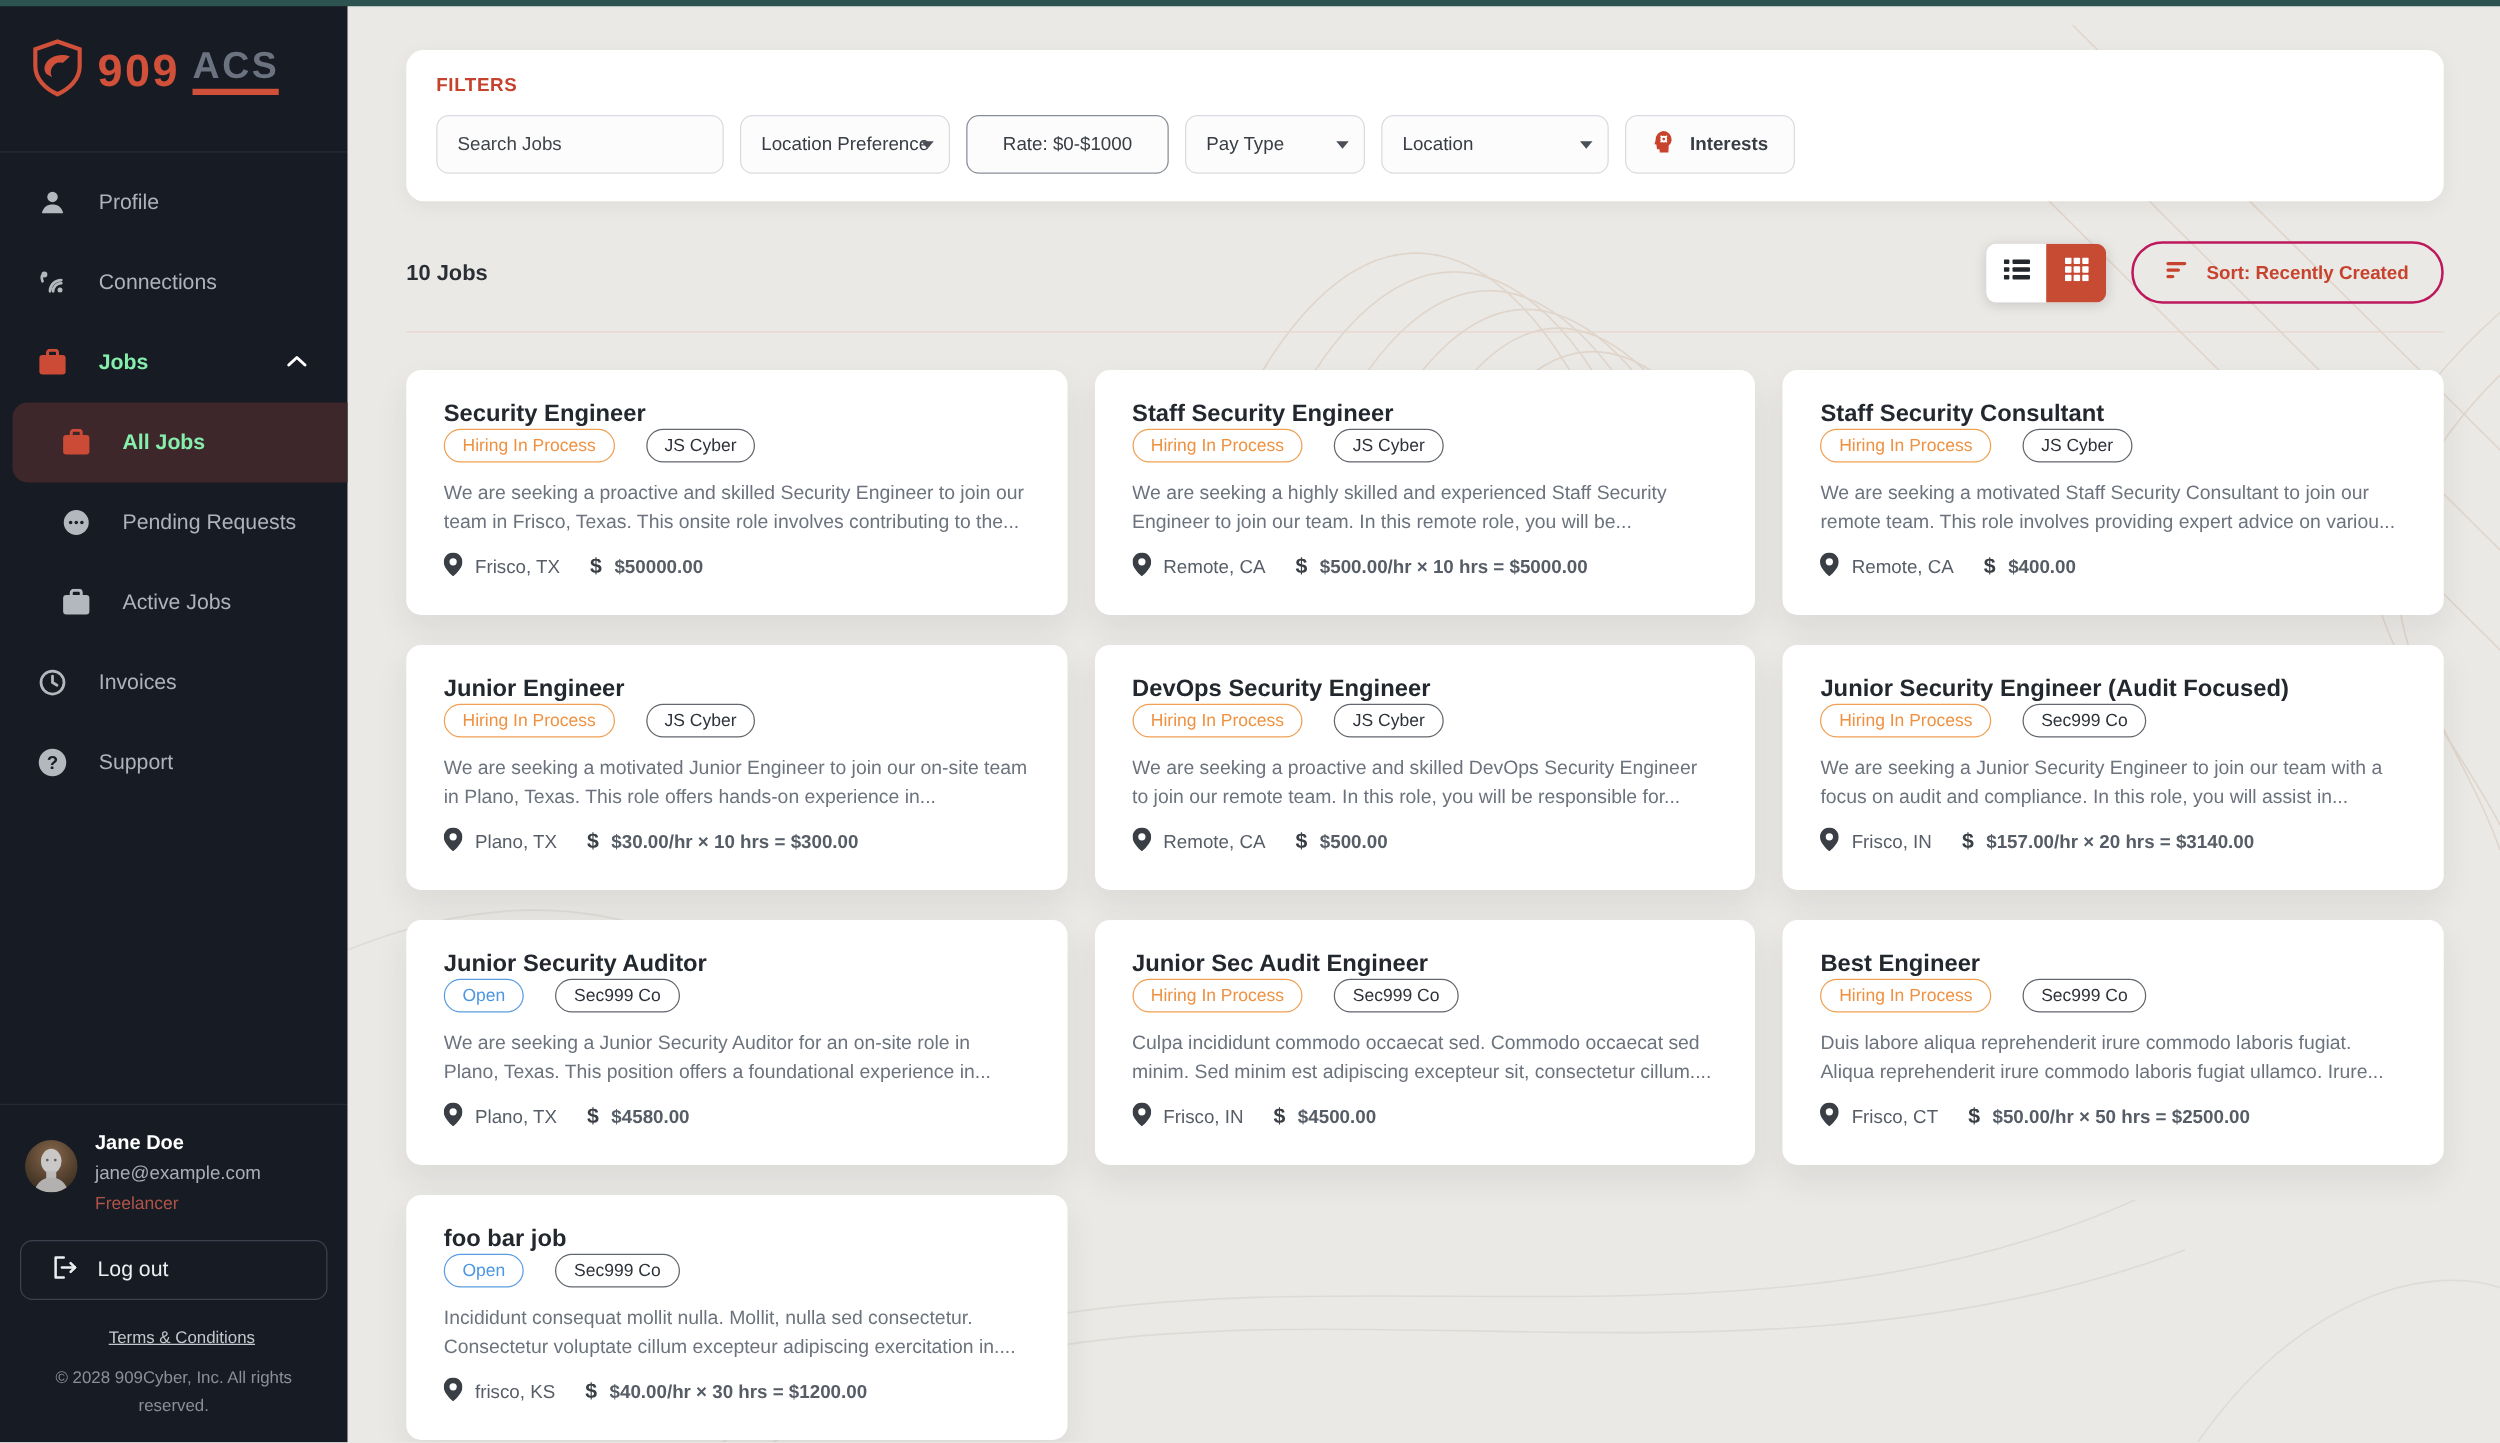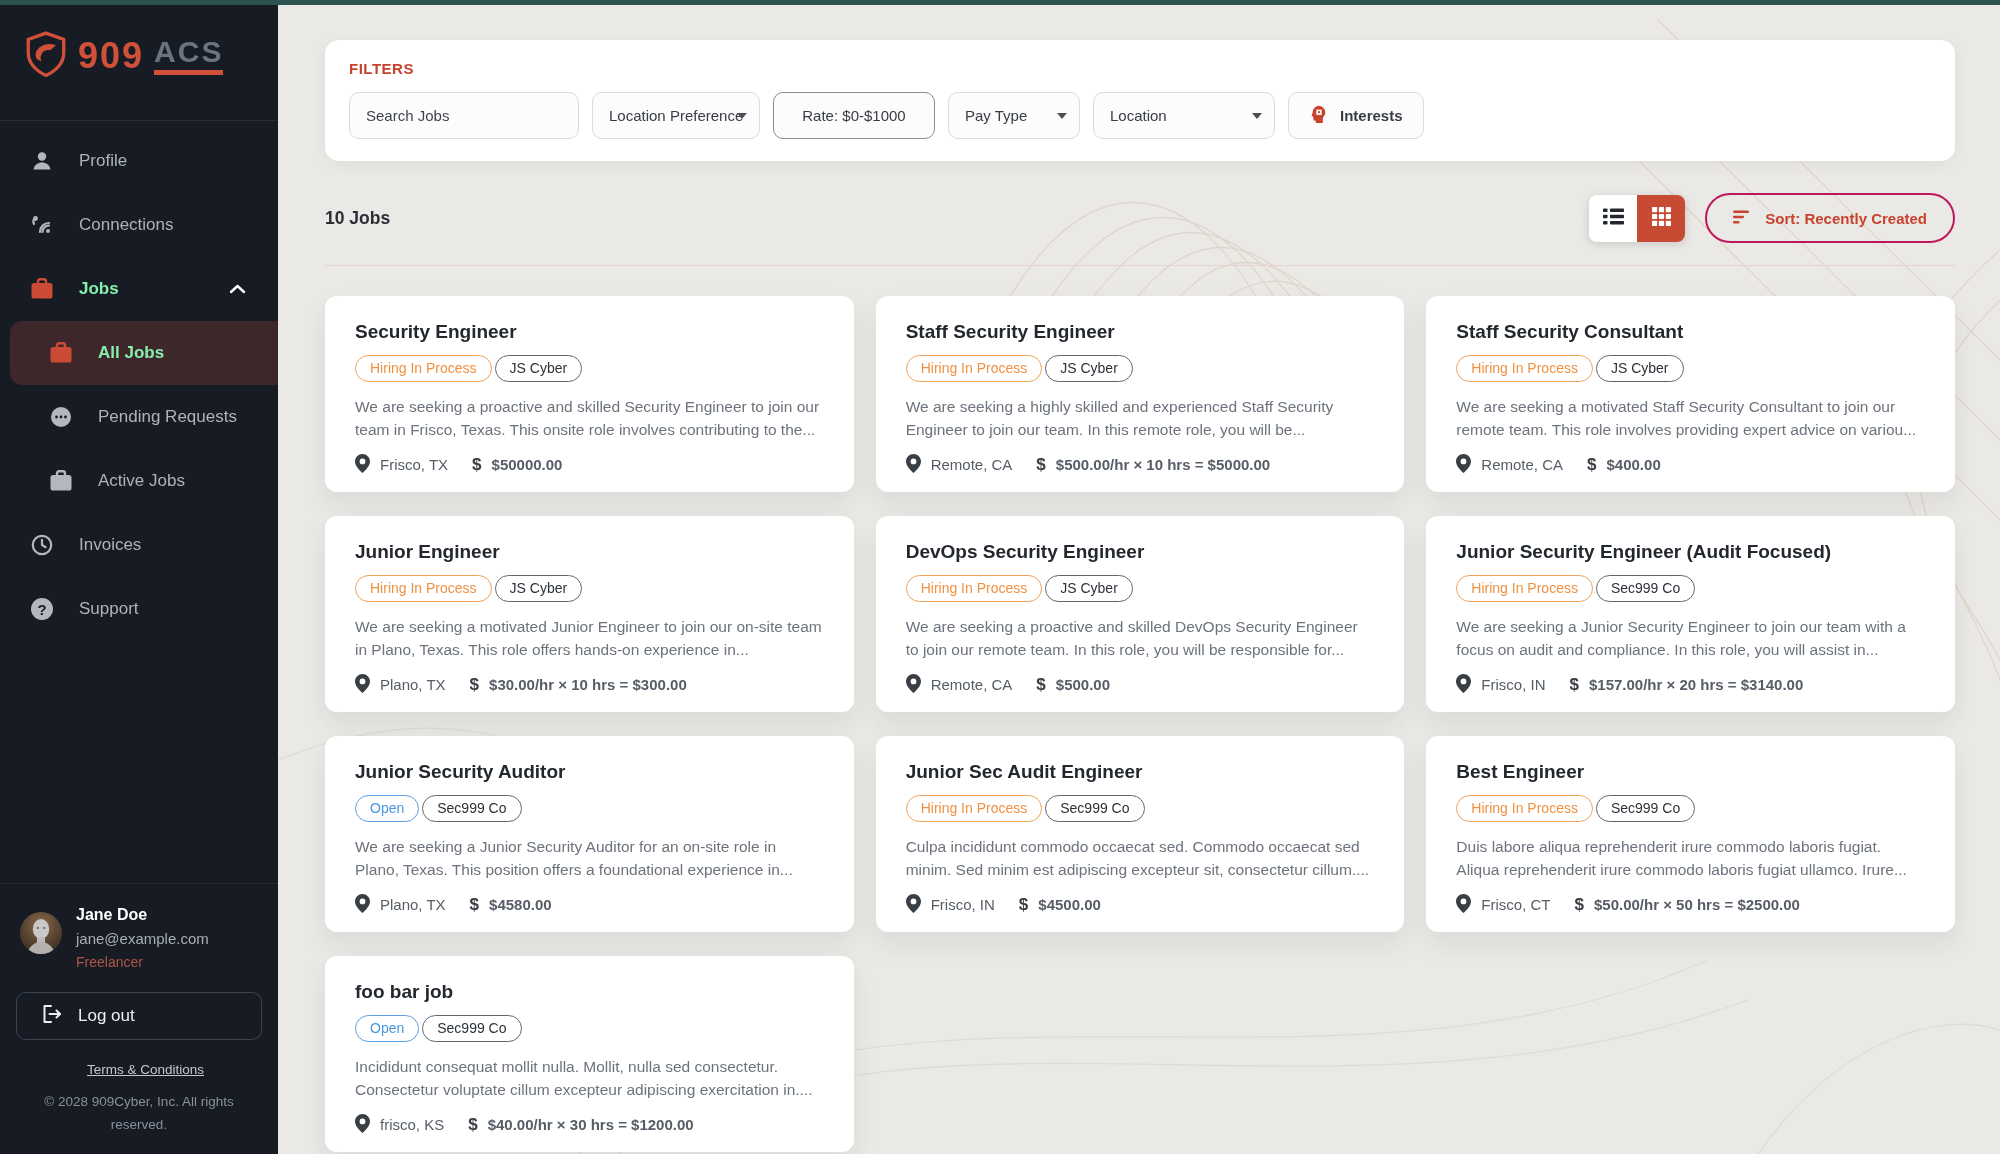--- a/index.html
+++ b/index.html
@@ -48,42 +48,42 @@
 
   .filters-card { margin:40px 45px 0 47px; background:#ffffff; border-radius:14px; padding:20px 24px 22px; box-shadow:0 4px 16px rgba(0,0,0,0.05); }
   .filters-title { font-size:15px; font-weight:800; color:#c5432e; letter-spacing:.5px; }
   .filters-row { display:flex; align-items:center; gap:13px; margin-top:15px; }
   .ctrl { height:47px; border:1px solid #d8dbdf; border-radius:10px; background:#fcfcfc; display:flex; align-items:center; font-size:15px; color:#383d44; position:relative; }
   .ctrl-input { width:230px; padding:0 16px; }
   .ctrl-input input { border:none; outline:none; background:transparent; width:100%; font-size:15px; font-family:inherit; color:#383d44; }
   .ctrl-input input::placeholder { color:#3f444b; opacity:1; }
   .ctrl-select { padding:0 26px 0 16px; cursor:pointer; }
   .sel-locpref { width:168px; white-space:nowrap; overflow:hidden; }
-  .sel-paytype { width:132px; }
+  .sel-paytype { width:144px; }
   .sel-location { width:182px; }
   .caret { position:absolute; right:12px; top:50%; transform:translateY(-50%); width:0; height:0; border-left:5.5px solid transparent; border-right:5.5px solid transparent; border-top:6.5px solid #4a4f55; }
   .ctrl-rate { width:162px; justify-content:center; border:1.5px solid #878e97; cursor:pointer; background:#fcfcfc; font-family:inherit; }
   .ctrl-interests { padding:0 20px; gap:12px; cursor:pointer; font-weight:700; background:#fcfcfc; font-family:inherit; }
 
   .results-row { display:flex; align-items:center; justify-content:space-between; margin:32px 45px 0 47px; }
   .results-count { font-size:17.5px; font-weight:700; color:#2a2f36; }
   .results-right { display:flex; align-items:center; gap:20px; }
   .view-toggle { display:flex; width:96px; height:47px; border-radius:8px; overflow:hidden; box-shadow:0 2px 10px rgba(0,0,0,0.15); }
   .vt-seg { flex:1; display:flex; align-items:center; justify-content:center; cursor:pointer; }
   .vt-list { background:#ffffff; }
   .vt-grid { background:#c74a33; }
   .sort-btn { height:50px; padding:0 26px; border:2px solid #be185d; border-radius:25px; background:transparent; color:#c7432d; font-weight:700; font-size:15px; display:flex; align-items:center; gap:13px; cursor:pointer; font-family:inherit; }
 
   .header-divider { margin:22px 45px 0 47px; height:1px; background:#e7d4cc; }
 
   
   .jobs-grid { margin:30px 45px 0 47px; display:grid; grid-template-columns:repeat(3,1fr); grid-auto-rows:196px; gap:24px 22px; }
   .job-card { background:#ffffff; border-radius:12px; padding:25px 30px 0; box-shadow:0 12px 26px rgba(40,40,40,0.08); cursor:pointer; overflow:hidden; }
   .job-title { font-size:19px; font-weight:700; color:#23272e; }
-  .badge-row { display:flex; gap:3px; margin-top:12px; }
+  .badge-row { display:flex; gap:25px; }
   .badge { border-radius:16px; padding:4px 14px 5px; font-size:14px; border:1.5px solid; white-space:nowrap; }
   .badge.hiring { color:#ef9140; border-color:#efa055; }
   .badge.open { color:#4b96e0; border-color:#5b9de2; }
   .badge.company { color:#2d3239; border-color:#62676d; }
   .job-desc { margin-top:13px; color:#6c737d; font-size:15.5px; line-height:1.5; display:-webkit-box; -webkit-line-clamp:2; -webkit-box-orient:vertical; overflow:hidden; }
   .job-meta { margin-top:12px; display:flex; align-items:center; color:#565d66; font-size:15px; }
   .job-meta .loc { margin-left:10px; }
   .dollar { margin-left:24px; font-weight:700; font-size:17px; color:#3a3f46; }
   .pay { margin-left:10px;font-weight:bold; }
 </style>

